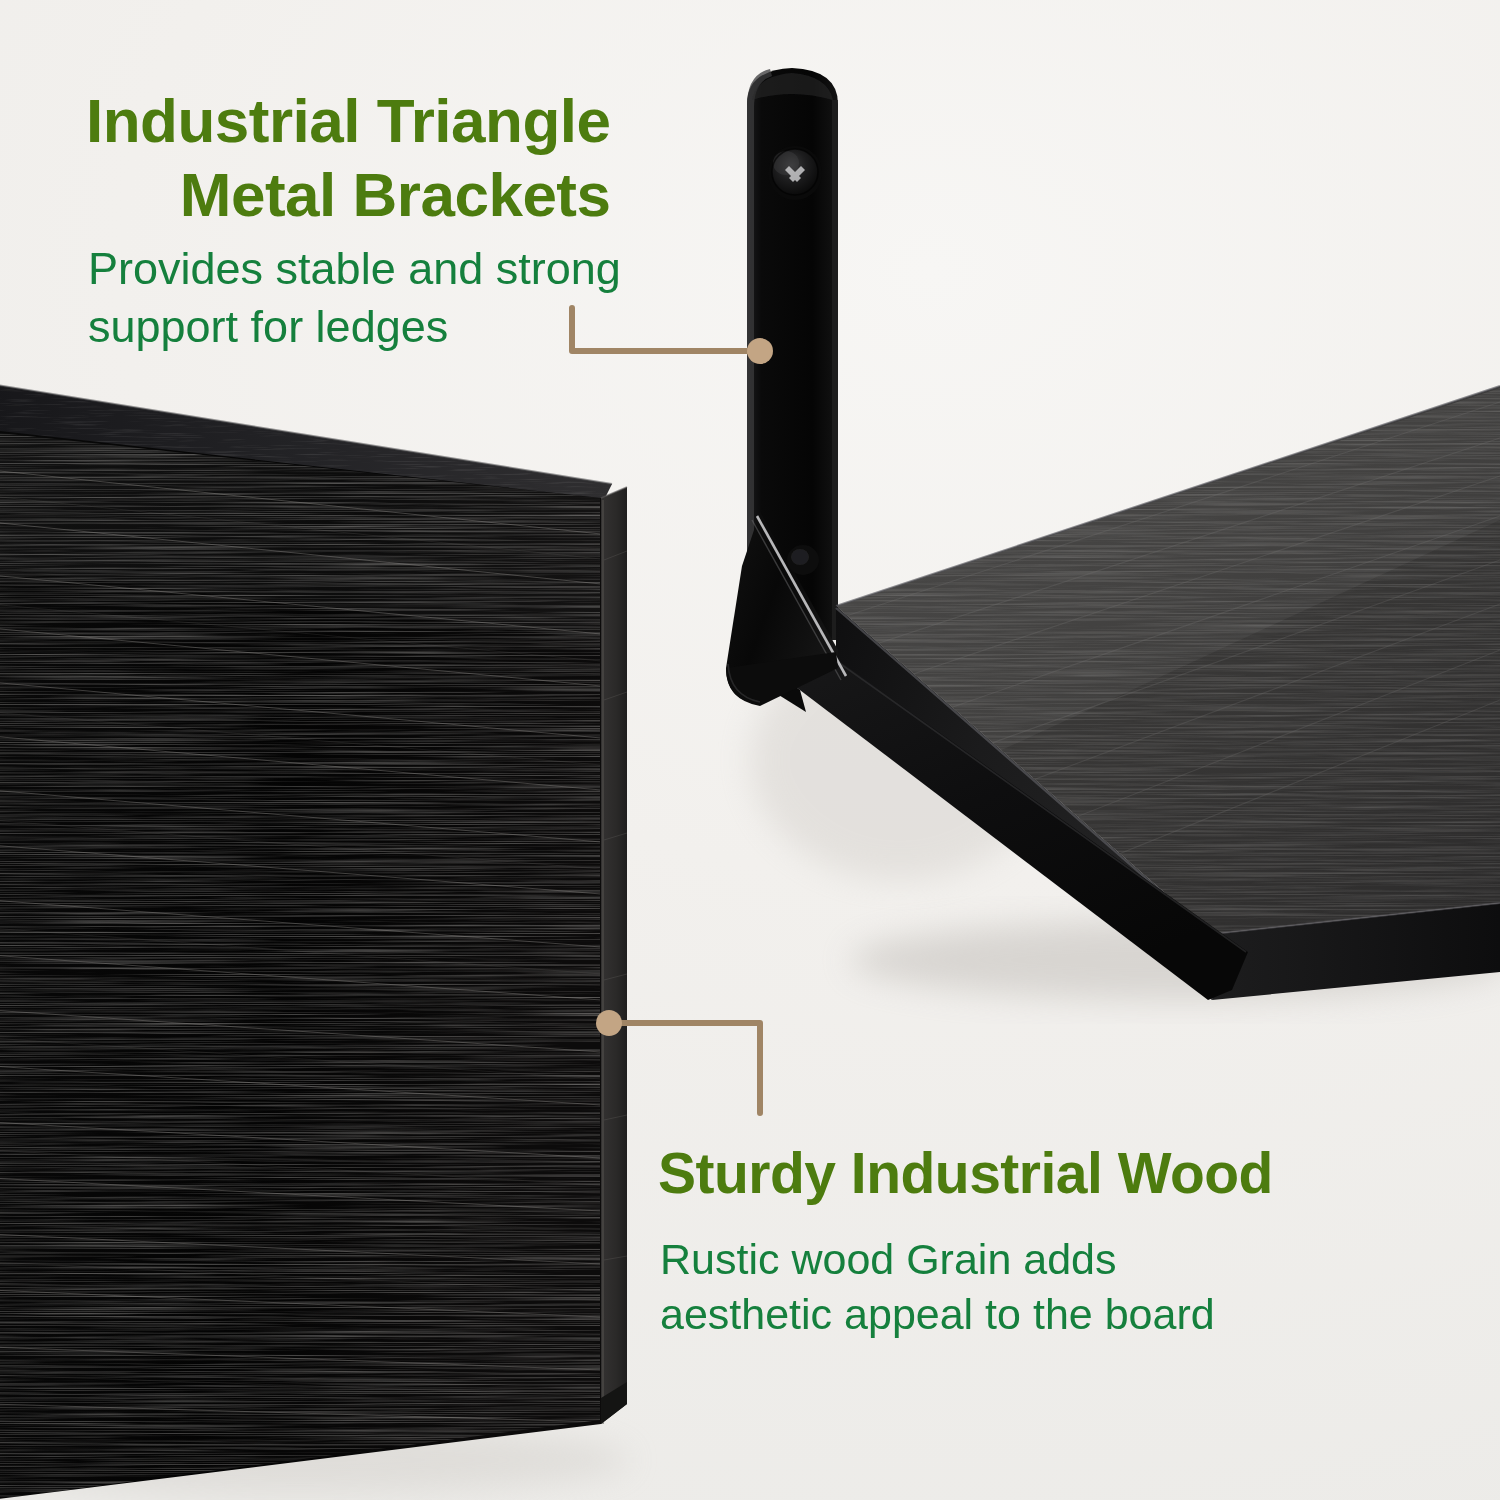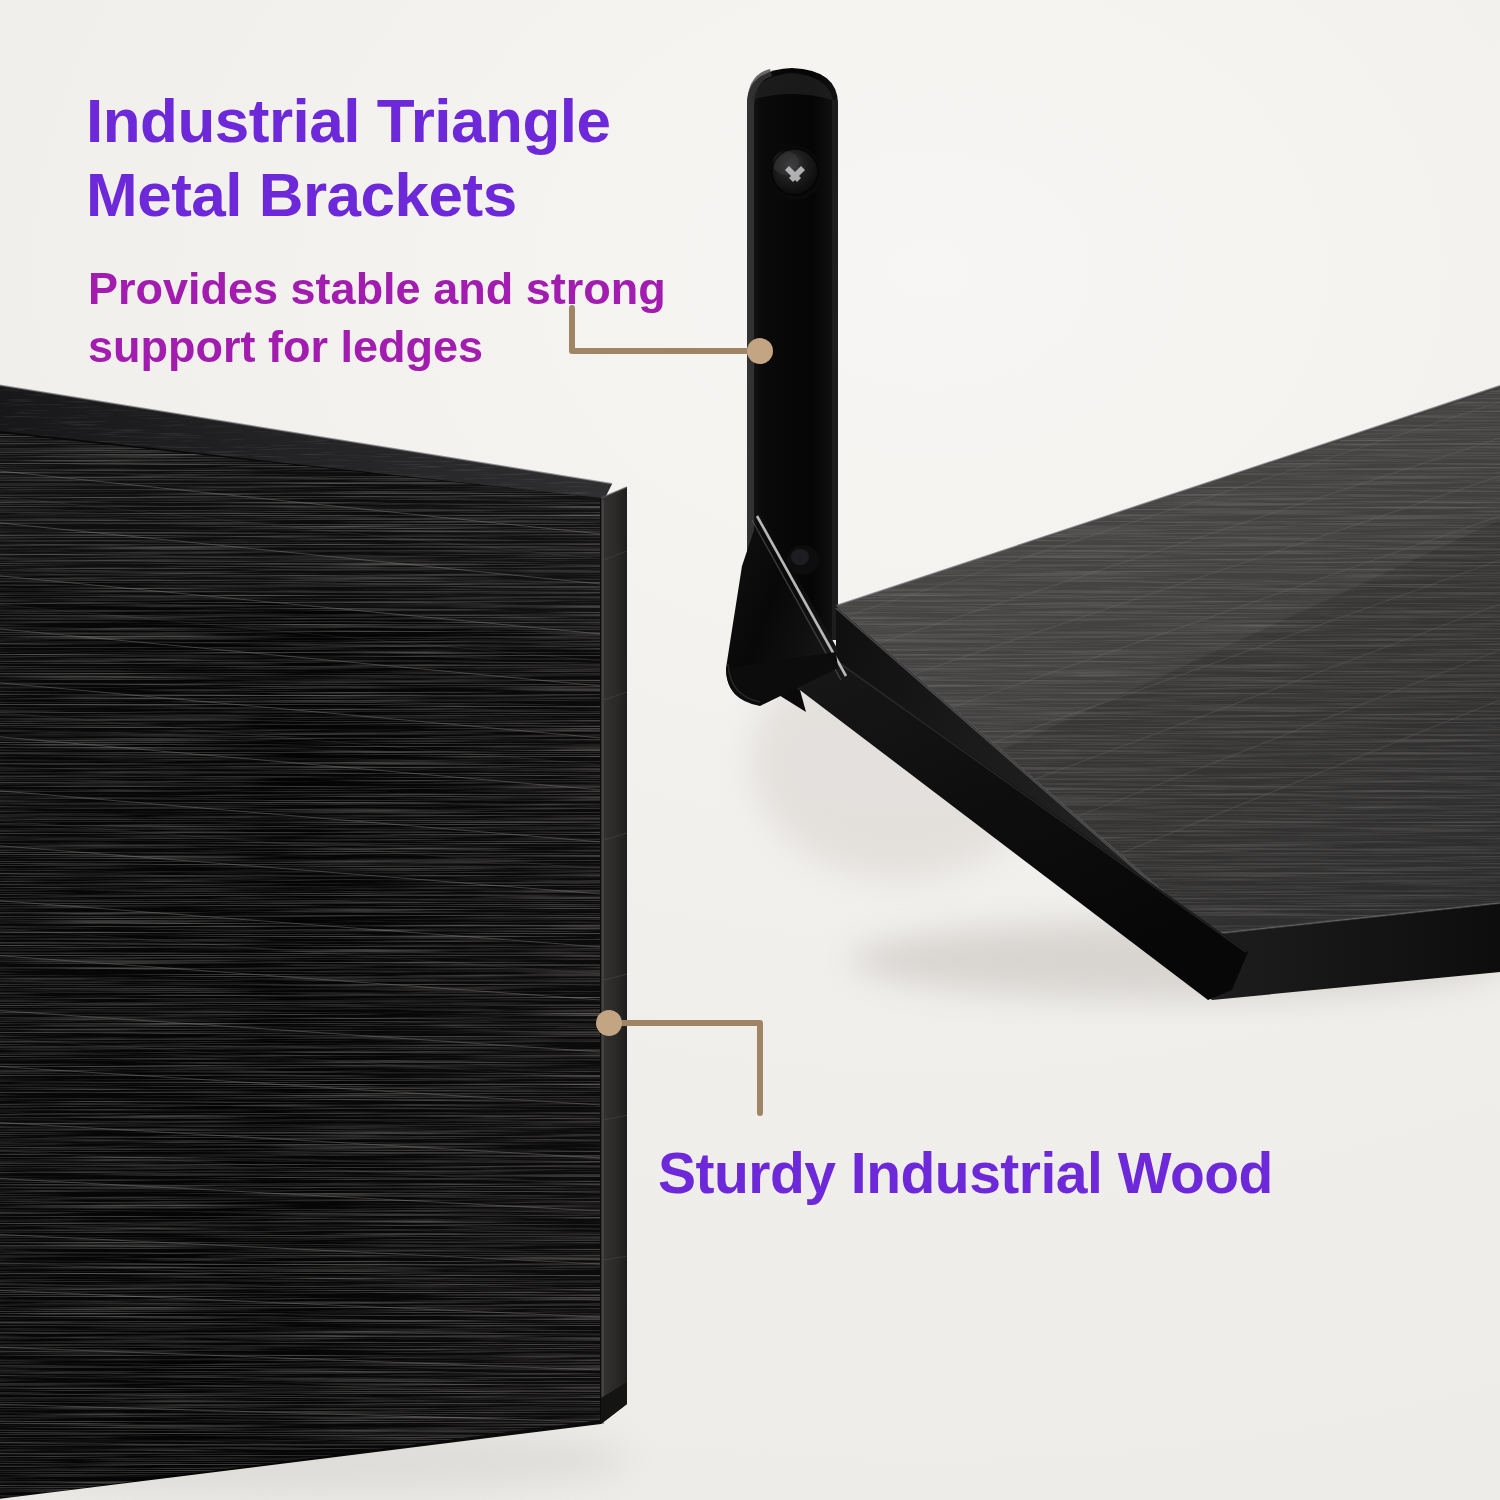--- a/index.html
+++ b/index.html
@@ -26,31 +26,31 @@
     position: absolute;
     inset: 0;
     background:
       radial-gradient(120% 90% at 62% 18%, #f7f6f4 0%, #f2f0ed 45%, #ecebe8 100%);
     pointer-events: none;
   }
 
   
   .callout-title {
     position: absolute;
-    color: #6d28d9;
+    color: #4d7c0f;
     font-weight: bold;
     letter-spacing: -0.5px;
     white-space: pre-line;
+    text-align: right;
   }
   .callout-sub {
     position: absolute;
-    color: #a21caf;
-    font-weight: bold;
+    color: #15803d;
+    font-weight: normal;
     white-space: pre-line;
-    margin-top: 20px;
   }
 
   #title-brackets {
     left: 86px;
     top: 84px;
     font-size: 62px;
     line-height: 74px;
   }
   #sub-brackets {
     left: 88px;
@@ -378,14 +378,16 @@
   </div>
 
   <div class="callout-title" id="title-brackets">Industrial Triangle
 Metal Brackets</div>
 
   <div class="callout-sub" id="sub-brackets">Provides stable and strong
 support for ledges</div>
 
   <div class="callout-title" id="title-wood">Sturdy Industrial Wood</div>
 
+  <div class="callout-sub" id="sub-wood">Rustic wood Grain adds
+aesthetic appeal to the board</div>
 
 </div>
 
 </body></html>

